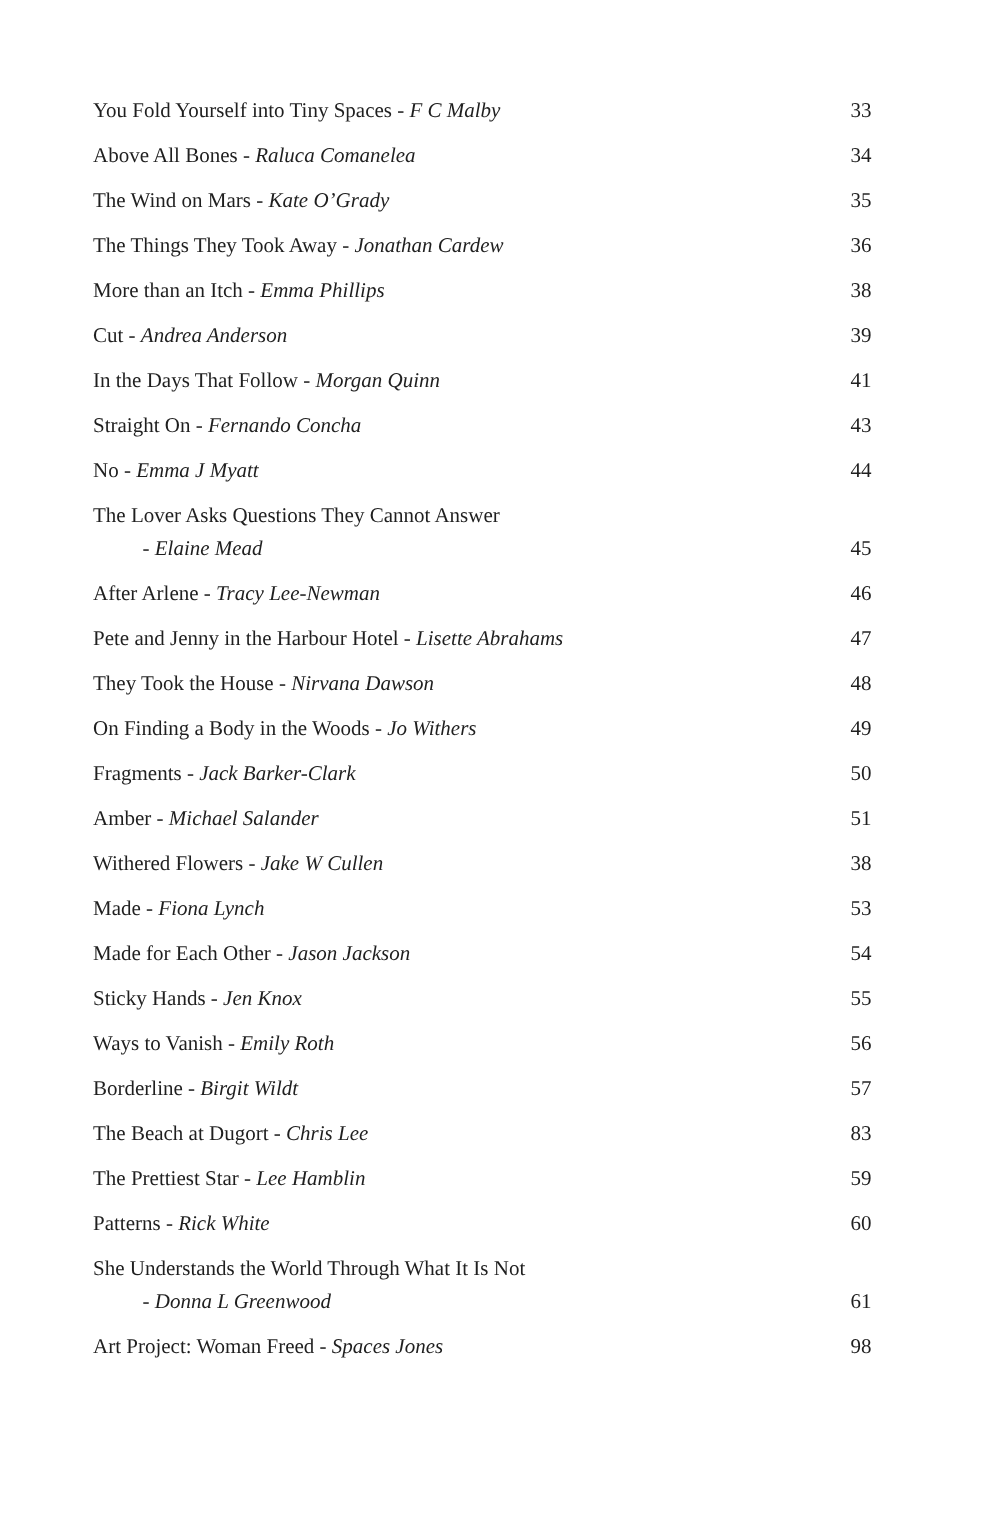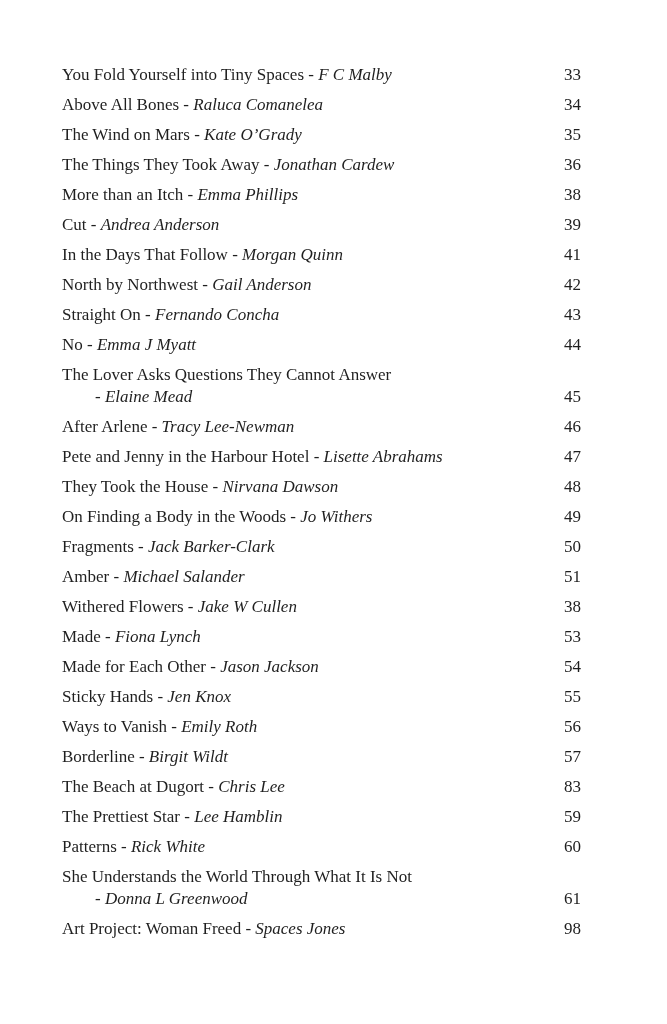--- a/index.html
+++ b/index.html
@@ -20,21 +20,21 @@
     position: absolute;
     left: 62px;
     top: 64px;
     width: 519px; 
   }
   .entry {
     display: flex;
     justify-content: space-between;
     align-items: flex-end;
     margin-bottom: 8px;
-    font-size: 17px;
+    font-size: 14px;
     line-height: 22px;
   }
   .entry-text {
     flex: 1 1 auto;
     padding-right: 12px;
   }
   .entry-line2 {
     padding-left: 33px;
   }
   .author {
@@ -71,24 +71,20 @@
         <div class="entry-text"><span>More than an Itch - </span><span class="author">Emma Phillips</span></div>
         <div class="entry-page">38</div>
       </div>
       <div class="entry">
         <div class="entry-text"><span>Cut - </span><span class="author">Andrea Anderson</span></div>
         <div class="entry-page">39</div>
       </div>
       <div class="entry">
         <div class="entry-text"><span>In the Days That Follow - </span><span class="author">Morgan Quinn</span></div>
         <div class="entry-page">41</div>
-      </div>
-      <div class="entry">
-        <div class="entry-text"><span>North by Northwest - </span><span class="author">Gail Anderson</span></div>
-        <div class="entry-page">42</div>
       </div>
       <div class="entry">
         <div class="entry-text"><span>Straight On - </span><span class="author">Fernando Concha</span></div>
         <div class="entry-page">43</div>
       </div>
       <div class="entry">
         <div class="entry-text"><span>No - </span><span class="author">Emma J Myatt</span></div>
         <div class="entry-page">44</div>
       </div>
       <div class="entry">

